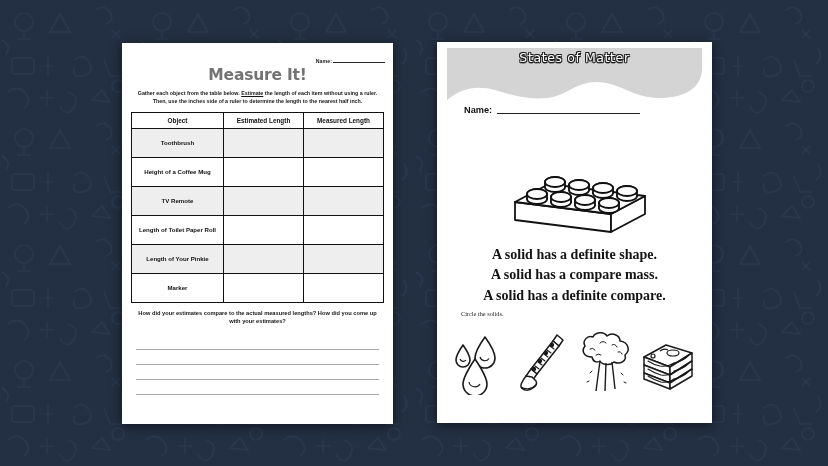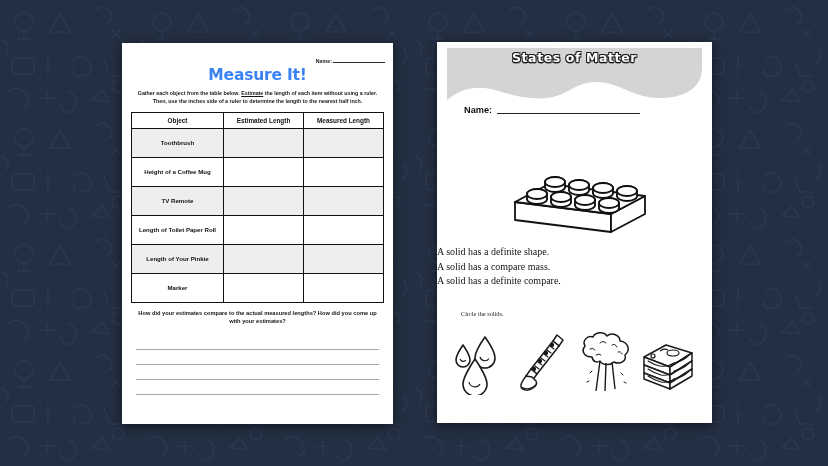--- a/index.html
+++ b/index.html
@@ -53,21 +53,21 @@
   .name-line-right .rule {
     width: 52px;
     border-bottom: 1px solid #2a2a2a;
     height: 1px;
     margin-bottom: 1px;
   }
   #measure-title {
     text-align: center;
     font-size: 15.5px;
     font-weight: 700;
-    color: #3b82f6;
+    color: #737373;
     letter-spacing: -0.2px;
     margin: 25px 0 0 0;
     line-height: 1;
     font-family: "DejaVu Sans", sans-serif;
   }
   #measure-instructions {
     margin: 5px 12px 0 12px;
     text-align: center;
     font-size: 5.3px;
     line-height: 1.55;
@@ -129,21 +129,21 @@
     width: 255px;
     height: 56px;
   }
   #states-title {
     position: absolute;
     left: 0;
     right: 0;
     top: 8px;
     text-align: center;
     font-size: 12.5px;
-    font-weight: 700;
+    font-weight: 400;
     color: #ffffff;
     letter-spacing: 0.6px;
     font-family: "DejaVu Sans", sans-serif;
     -webkit-text-stroke: 0.9px #1c1c1c;
     paint-order: stroke fill;
     text-shadow:
       -1px -1px 0 #1c1c1c,  1px -1px 0 #1c1c1c,
       -1px  1px 0 #1c1c1c,  1px  1px 0 #1c1c1c,
        0px  1.6px 0 #8a8a8a;
   }
@@ -180,25 +180,26 @@
     position: absolute;
     left: 56px;
     top: 116px;
     width: 165px;
     height: 78px;
   }
   #solid-facts {
     position: absolute;
     left: 0; right: 0;
     top: 203px;
-    text-align: left;
-    font-size: 10px;
+    text-align: center;
+    font-size: 14px;
     line-height: 1.45;
     color: #141414;
     font-family: "Liberation Serif", serif;
+    font-weight: bold;
   }
   #circle-prompt {
     position: absolute;
     left: 24px;
     top: 268px;
     font-size: 6.3px;
     color: #1c1c1c;
     font-family: "Liberation Serif", serif;
   }
   #illustrations {

